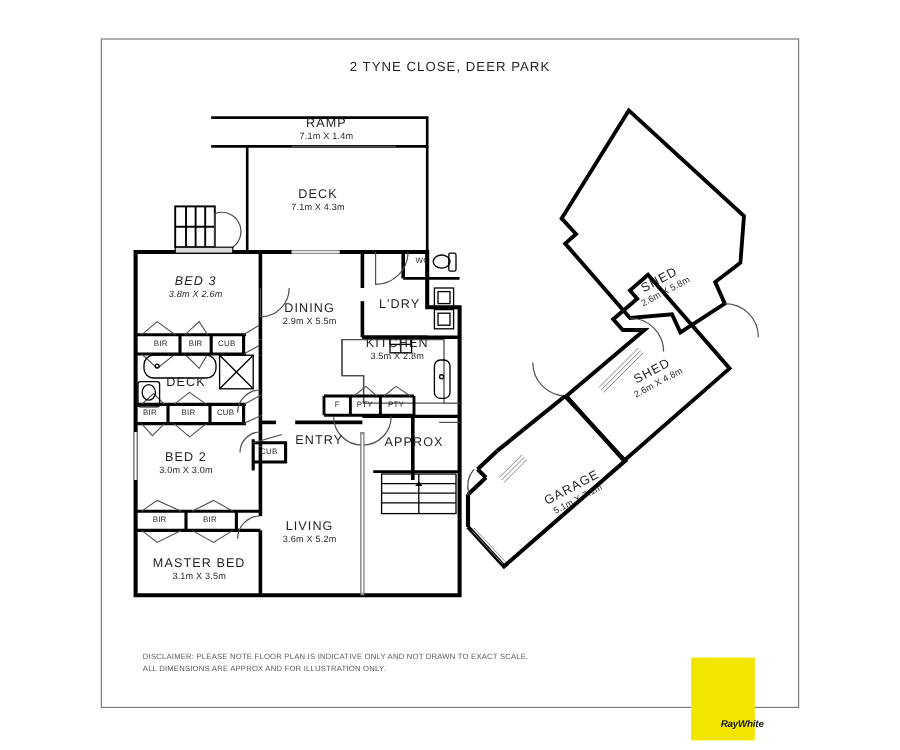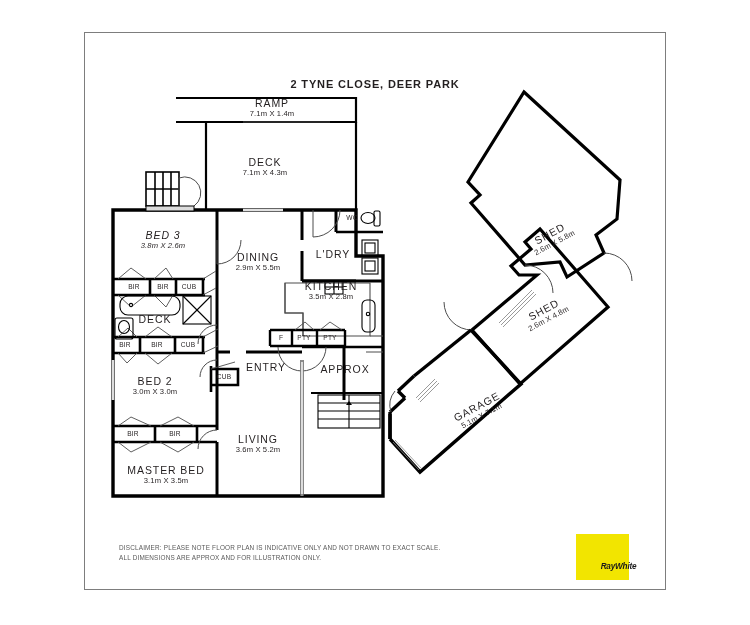--- a/index.html
+++ b/index.html
@@ -63,45 +63,44 @@
   .lbl.tiny .nm {
     font-size: 6.6px;
     letter-spacing: 0.2px;
   }
   .lbl.rot-shed1 { transform: translate(-50%, -50%) rotate(-28deg); }
   .lbl.rot-shed2 { transform: translate(-50%, -50%) rotate(-28deg); }
   .lbl.rot-garage { transform: translate(-50%, -50%) rotate(-28deg); }
   #plan-title {
     position: absolute;
     left: 375px;
-    top: 78px;
+    top: 50px;
     transform: translateX(-50%);
     font-size: 11px;
     letter-spacing: 0.85px;
     color: #231f20;
     white-space: nowrap;
-    font-weight: bold;
   }
   #disclaimer {
     position: absolute;
     left: 119px;
     top: 543px;
     font-size: 6.4px;
     line-height: 1.52;
     letter-spacing: 0.18px;
     color: #595959;
     white-space: nowrap;
   }
   #disclaimer span { display: block; }
   #raywhite-logo {
     position: absolute;
     left: 576px;
-    top: 534px;
+    top: 548px;
     width: 53px;
-    height: 46px;
+    height: 69px;
     background: #f2e500;
     display: flex;
     align-items: flex-end;
     justify-content: center;
     padding-bottom: 9px;
     box-sizing: border-box;
     padding-left: 32px;
   }
   #raywhite-logo .rw-text {
     font-size: 8.2px;

